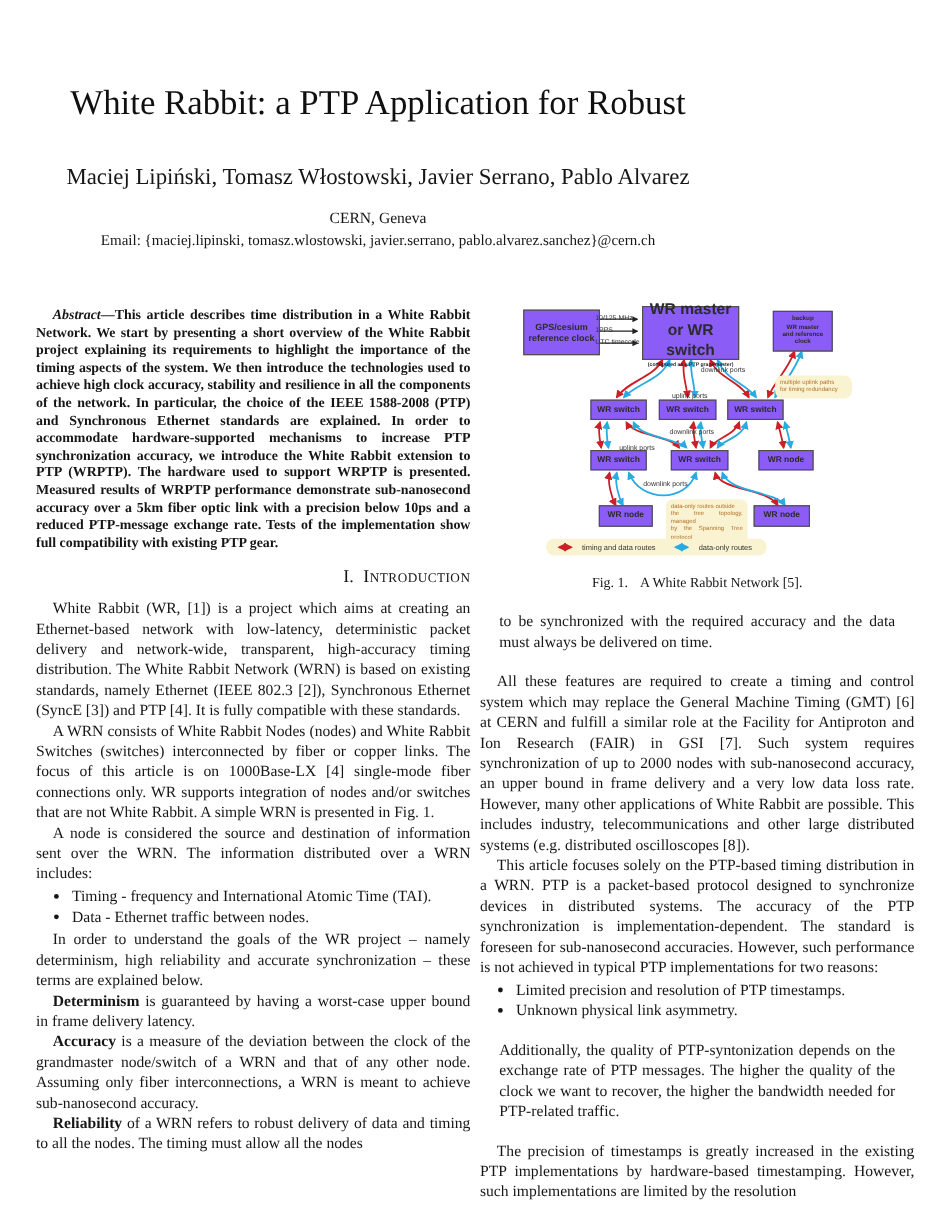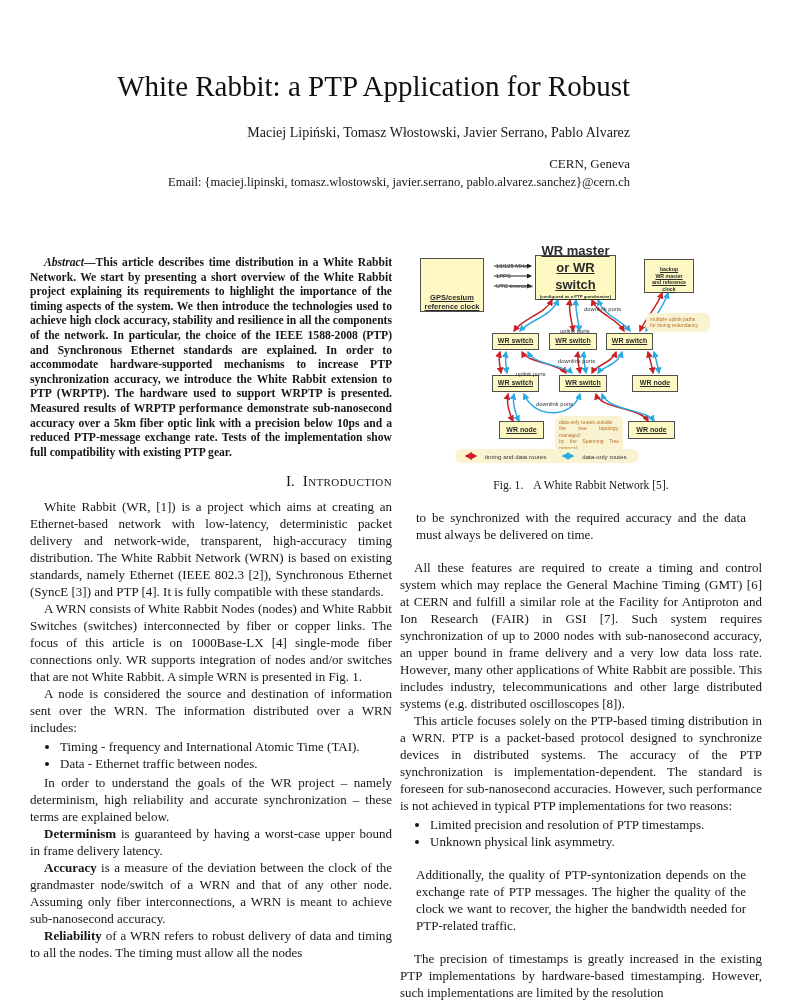--- a/index.html
+++ b/index.html
@@ -1,44 +1,44 @@
 <!DOCTYPE html>
 <html><head>
 <meta charset="utf-8">
 <style>
   html,body{margin:0;padding:0;background:#ffffff;}
   .page{position:relative;width:791px;height:1007px;background:#ffffff;overflow:hidden;
         font-family:"Liberation Serif", serif;color:#161616;}
   
-  .titleblock{position:absolute;top:68px;left:0;width:630px;text-align:right;}
+  .titleblock{position:absolute;top:68px;left:0;width:630px;text-align:center;}
   .title{font-size:29px;line-height:37px;font-weight:400;color:#101010;}
-  .authors{margin-top:20px;font-size:14px;}
+  .authors{margin-top:32px;font-size:19px;}
   .affil{margin-top:15px;font-size:13px;}
   .email{margin-top:3px;font-size:12.5px;}
   
   .col{position:absolute;text-align:justify;font-size:13px;line-height:17px;}
   .col-left{left:30px;top:256px;width:362px;}
   .col-right{left:400px;top:253px;width:362px;}
   .abstract{font-weight:700;font-size:11.6px;line-height:14.6px;text-indent:14px;margin:0;}
   .abstract .abslabel{font-style:italic;}
   .secheading{text-align:right;font-size:15px;margin:13px 0 8px 0;font-weight:400;}
   .secheading .sc{font-variant:small-caps;letter-spacing:0.4px;}
   .secheading .num{margin-right:8px;}
   p.para{margin:0;text-indent:14px;}
   p.noindent{margin:16px;text-indent:0;}
   .lead{font-weight:700;}
   .it{}
   ul.blist{margin:2px 0 2px 0;padding-left:30px;list-style:disc outside;}
   ul.blist li{padding-left:0px;}
   
   .fig{position:relative;width:362px;height:212px;font-family:"Liberation Sans", sans-serif;}
   .fig svg.wires{position:absolute;left:0;top:0;z-index:0;}
-  .fbox{position:absolute;z-index:2;background:#fef9c3;border:1.4px solid #4f4f4f;
-        box-sizing:border-box;display:flex;flex-direction:column;align-items:center;justify-content:flex-end;
-        font-weight:700;color:#2b2b2b;text-align:center;white-space:pre-line;text-decoration:underline;}
+  .fbox{position:absolute;z-index:2;background:#8b5cf6;border:1.4px solid #4f4f4f;
+        box-sizing:border-box;display:flex;flex-direction:column;align-items:center;justify-content:center;
+        font-weight:700;color:#2b2b2b;text-align:center;white-space:pre-line;}
   .fbox.big{font-size:7.5px;line-height:9px;}
   .fbox.small{font-size:7px;line-height:16px;}
   .fbox .sub{font-weight:700;font-size:4.3px;line-height:5px;margin-top:1px;}
   .fbox.tiny{font-size:5.2px;line-height:6.4px;}
   .fnote{position:absolute;z-index:2;background:#faf3d2;border-radius:6px;color:#b5722a;
          font-size:5px;line-height:6.4px;padding:3px 4px;white-space:pre-line;box-sizing:border-box;}
   .flabel{position:absolute;z-index:2;font-size:5.8px;color:#333;white-space:nowrap;}
   .legend{position:absolute;z-index:2;background:#faf3d2;border-radius:7px;height:14px;
           display:flex;align-items:center;gap:6px;padding:0 8px;box-sizing:border-box;}
   .legend .ltxt{font-size:6.2px;color:#333;white-space:nowrap;}
@@ -125,21 +125,21 @@
           <path stroke="#cc2027" marker-start="url(#mR)" marker-end="url(#mR)" d="M248,99 C250,106 252,114 253,120"></path>
           <path stroke="#29abe2" marker-start="url(#mB)" marker-end="url(#mB)" d="M254,99 C256,106 258,114 259,120"></path>
           <path stroke="#cc2027" marker-start="url(#mR)" marker-end="url(#mR)" d="M108,141 C106,150 110,162 113,168"></path>
           <path stroke="#29abe2" marker-start="url(#mB)" marker-end="url(#mB)" d="M114,141 C112,150 116,162 119,168"></path>
           <path stroke="#cc2027" marker-start="url(#mR)" marker-end="url(#mR)" d="M196,141 C200,156 240,154 248,168"></path>
           <path stroke="#29abe2" marker-start="url(#mB)" marker-end="url(#mB)" d="M202,141 C208,158 246,156 254,168"></path>
           <path stroke="#29abe2" marker-start="url(#mB)" marker-end="url(#mB)" d="M124,141 C134,166 172,166 180,141"></path>
         </g>
       </svg>
 
-      <div class="fbox big" style="left:20px;top:5px;width:64px;height:54px;">GPS/cesium
+      <div class="fbox big" style="left:36px;top:5px;width:64px;height:38px;">GPS/cesium
 reference clock</div>
       <div class="fbox" style="left:135px;top:2px;width:81px;height:45px;">
         <div class="big" style="white-space:pre-line">WR master
 or WR switch</div>
         <div class="sub">(configured as a PTP grandmaster)</div>
       </div>
       <div class="fbox tiny" style="left:244px;top:6px;width:50px;height:34px;">backup
 WR master
 and reference clock</div>
 

